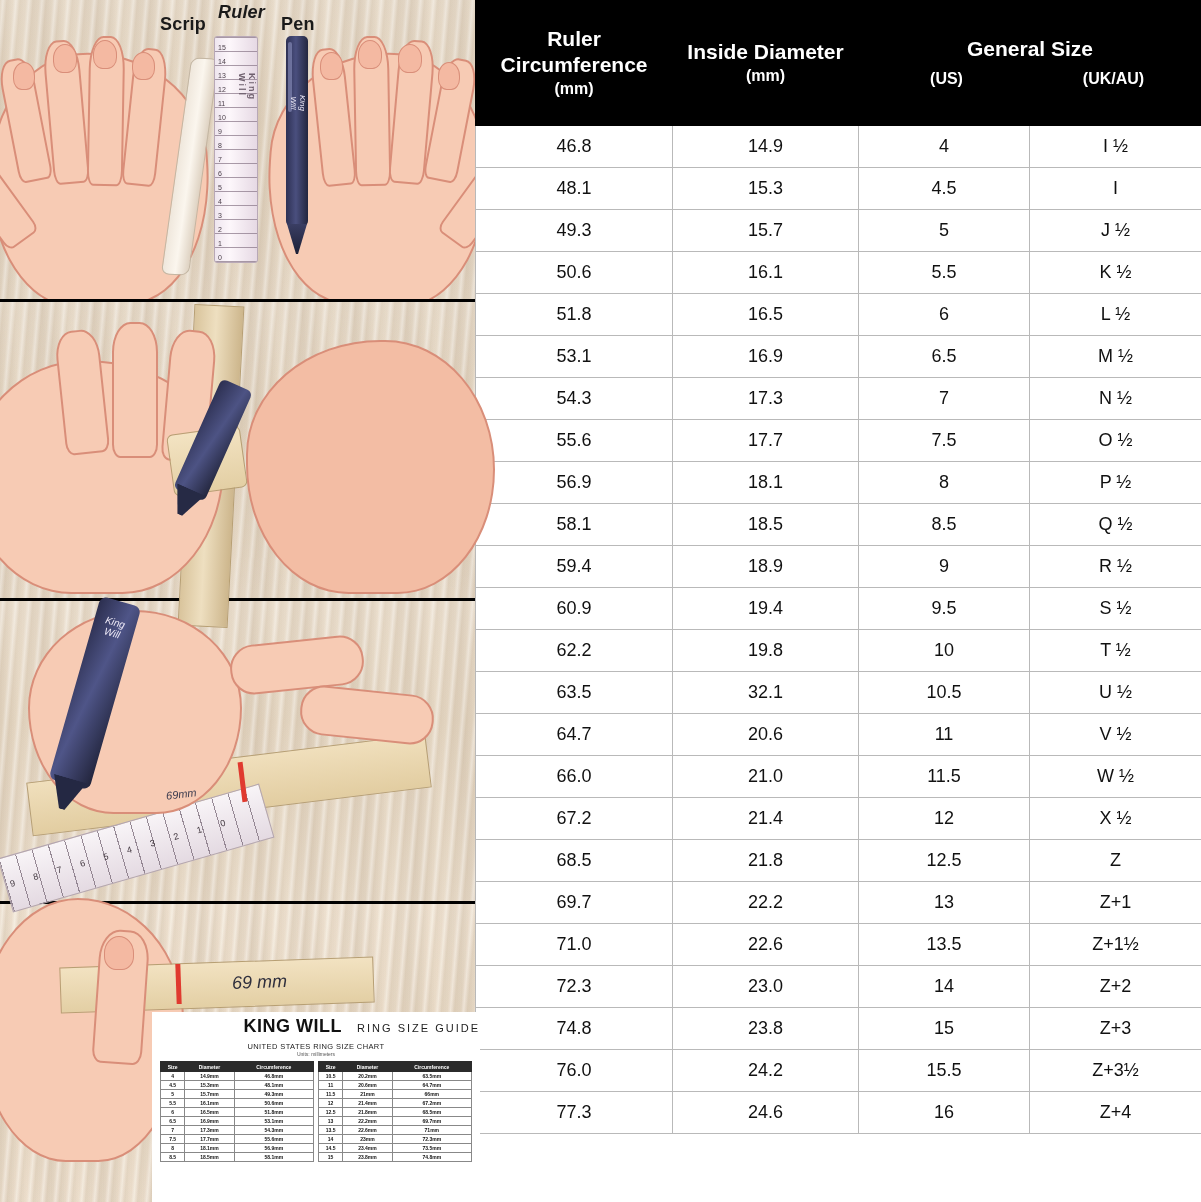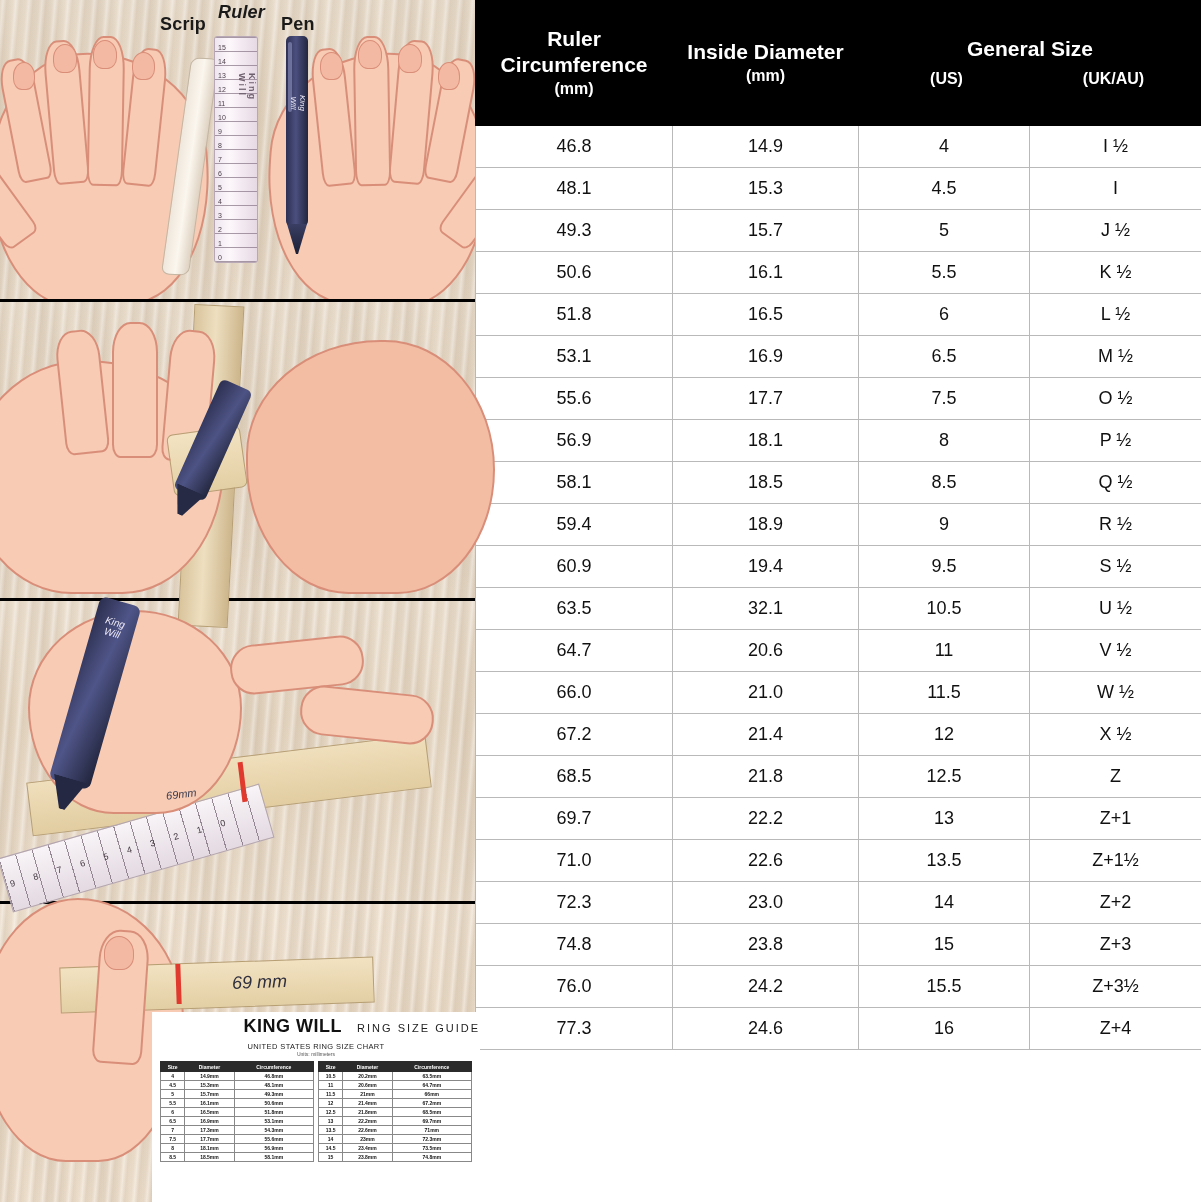--- a/index.html
+++ b/index.html
@@ -664,20 +664,26 @@
             <td>6</td>
             <td>L ½</td>
           </tr>
           <tr>
             <td>53.1</td>
             <td>16.9</td>
             <td>6.5</td>
             <td>M ½</td>
           </tr>
           <tr>
+            <td>54.3</td>
+            <td>17.3</td>
+            <td>7</td>
+            <td>N ½</td>
+          </tr>
+          <tr>
             <td>55.6</td>
             <td>17.7</td>
             <td>7.5</td>
             <td>O ½</td>
           </tr>
           <tr>
             <td>56.9</td>
             <td>18.1</td>
             <td>8</td>
             <td>P ½</td>
@@ -694,20 +700,26 @@
             <td>9</td>
             <td>R ½</td>
           </tr>
           <tr>
             <td>60.9</td>
             <td>19.4</td>
             <td>9.5</td>
             <td>S ½</td>
           </tr>
           <tr>
+            <td>62.2</td>
+            <td>19.8</td>
+            <td>10</td>
+            <td>T ½</td>
+          </tr>
+          <tr>
             <td>63.5</td>
             <td>32.1</td>
             <td>10.5</td>
             <td>U ½</td>
           </tr>
           <tr>
             <td>64.7</td>
             <td>20.6</td>
             <td>11</td>
             <td>V ½</td>

